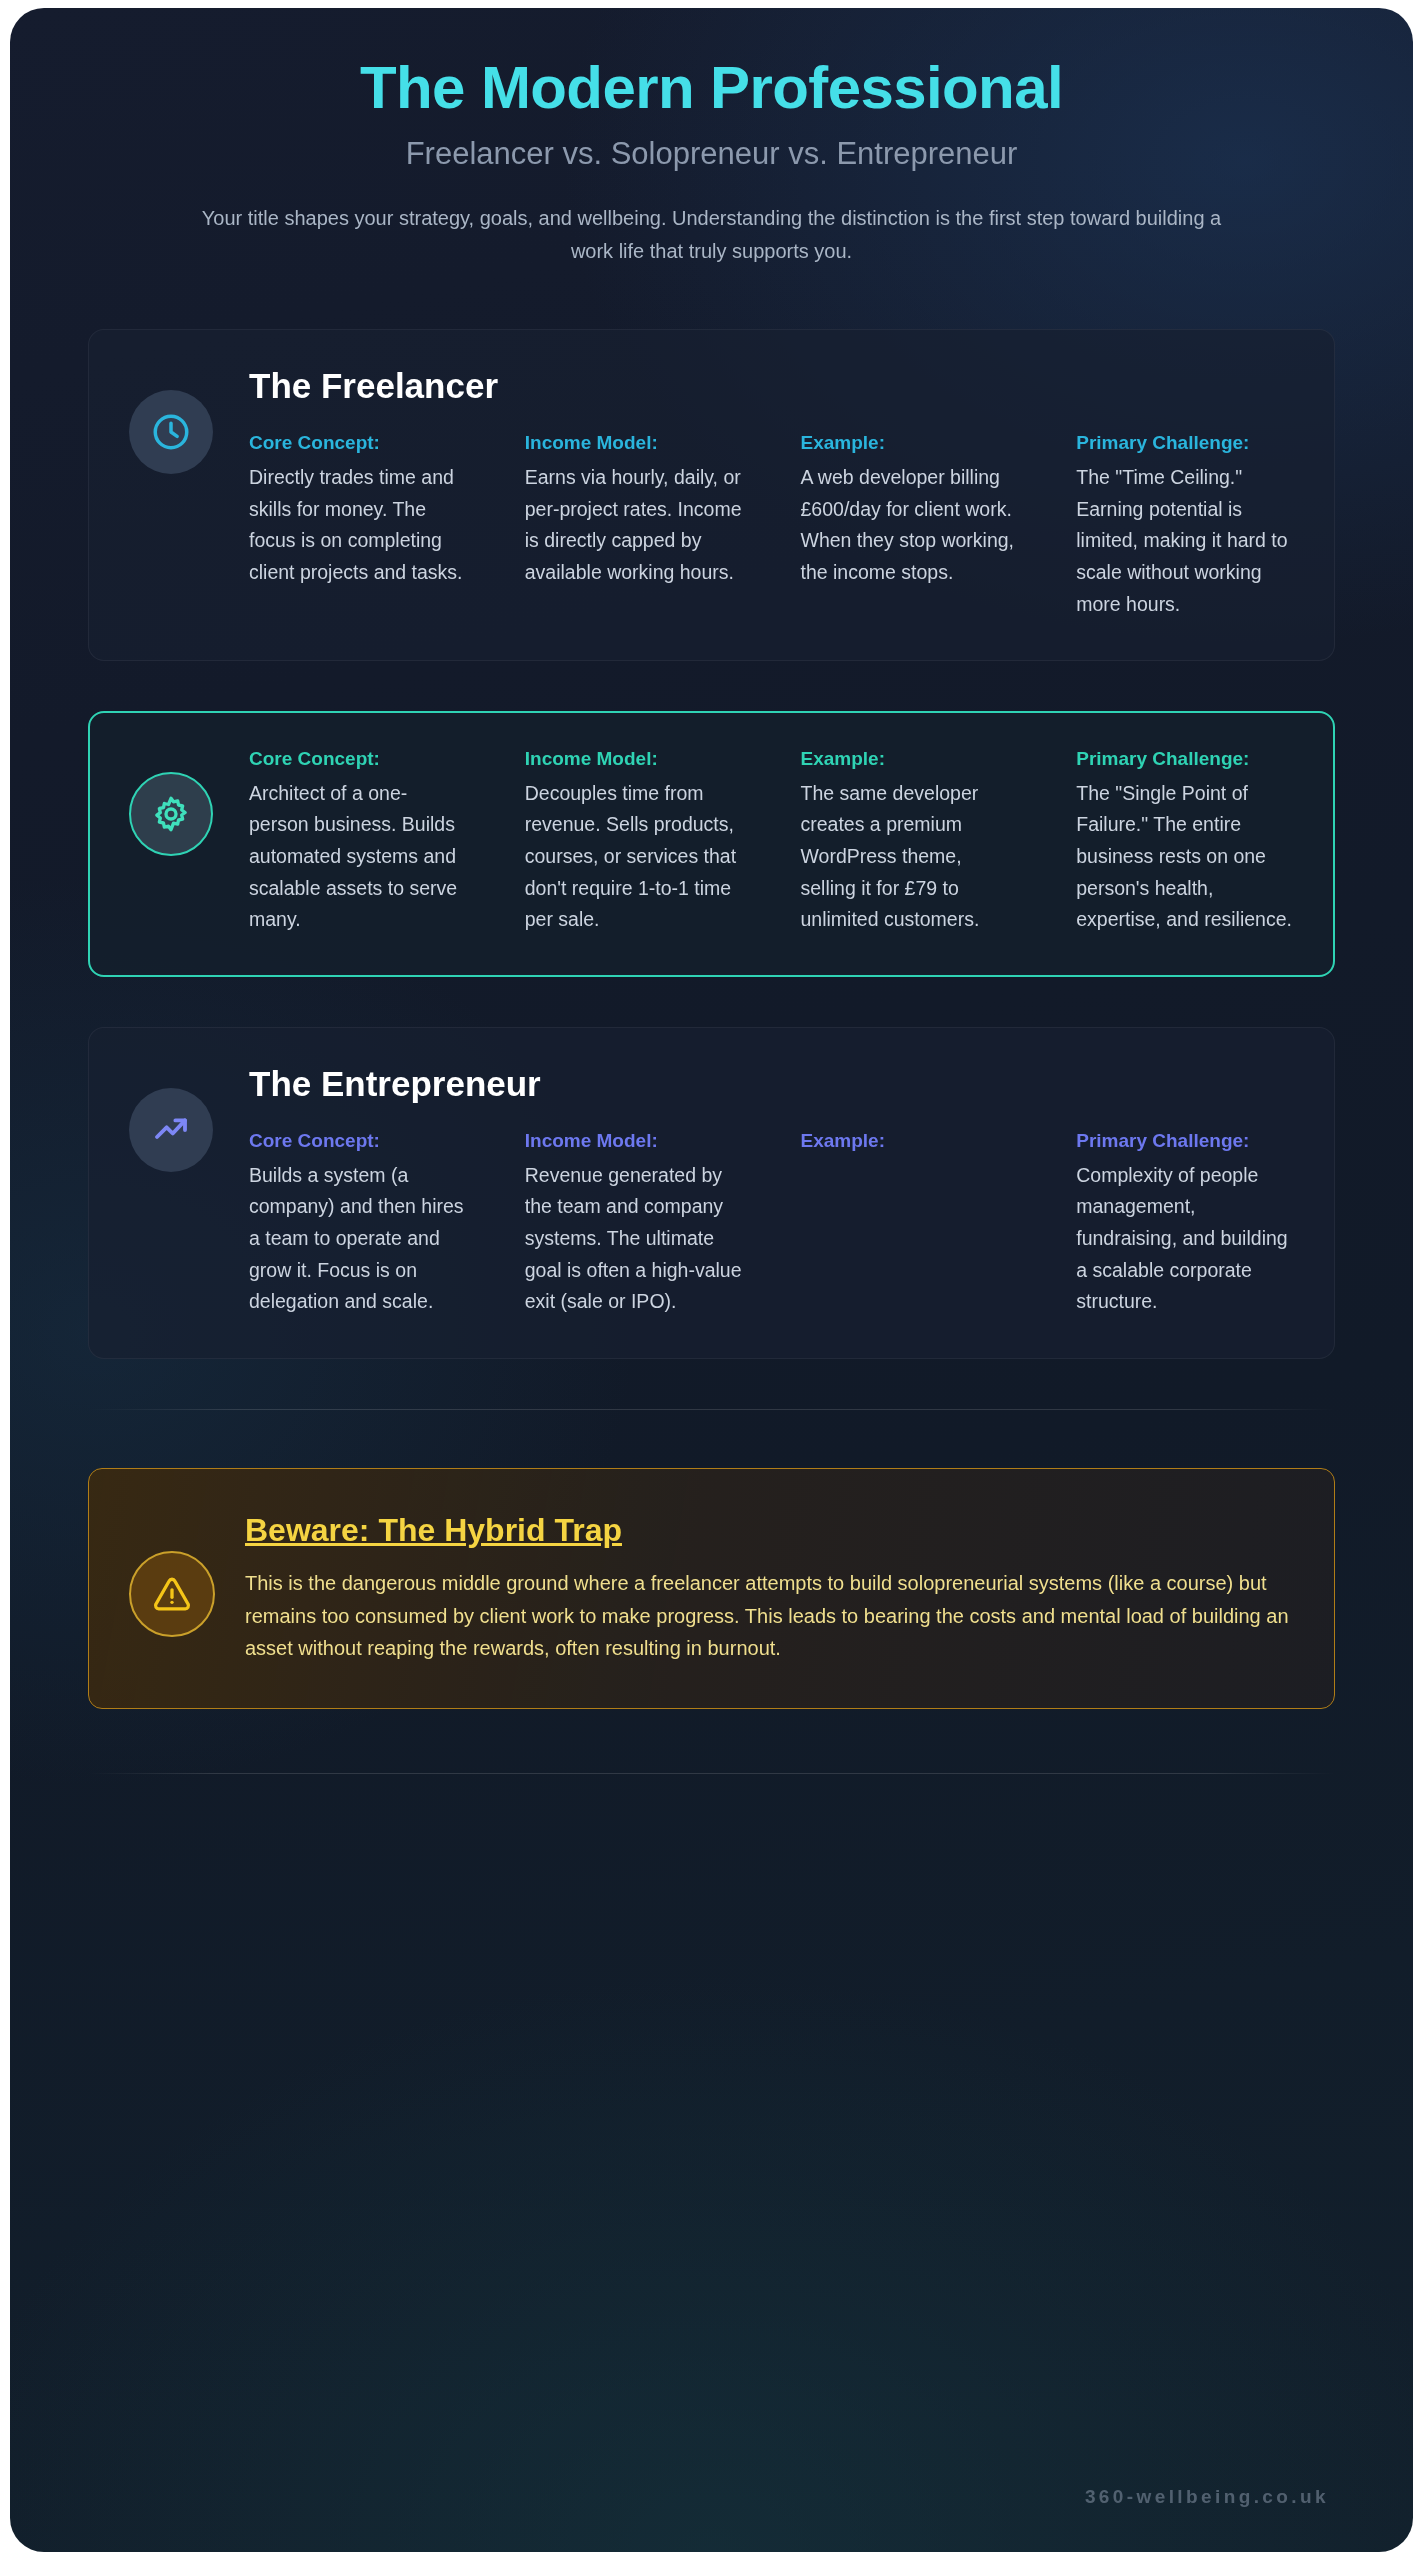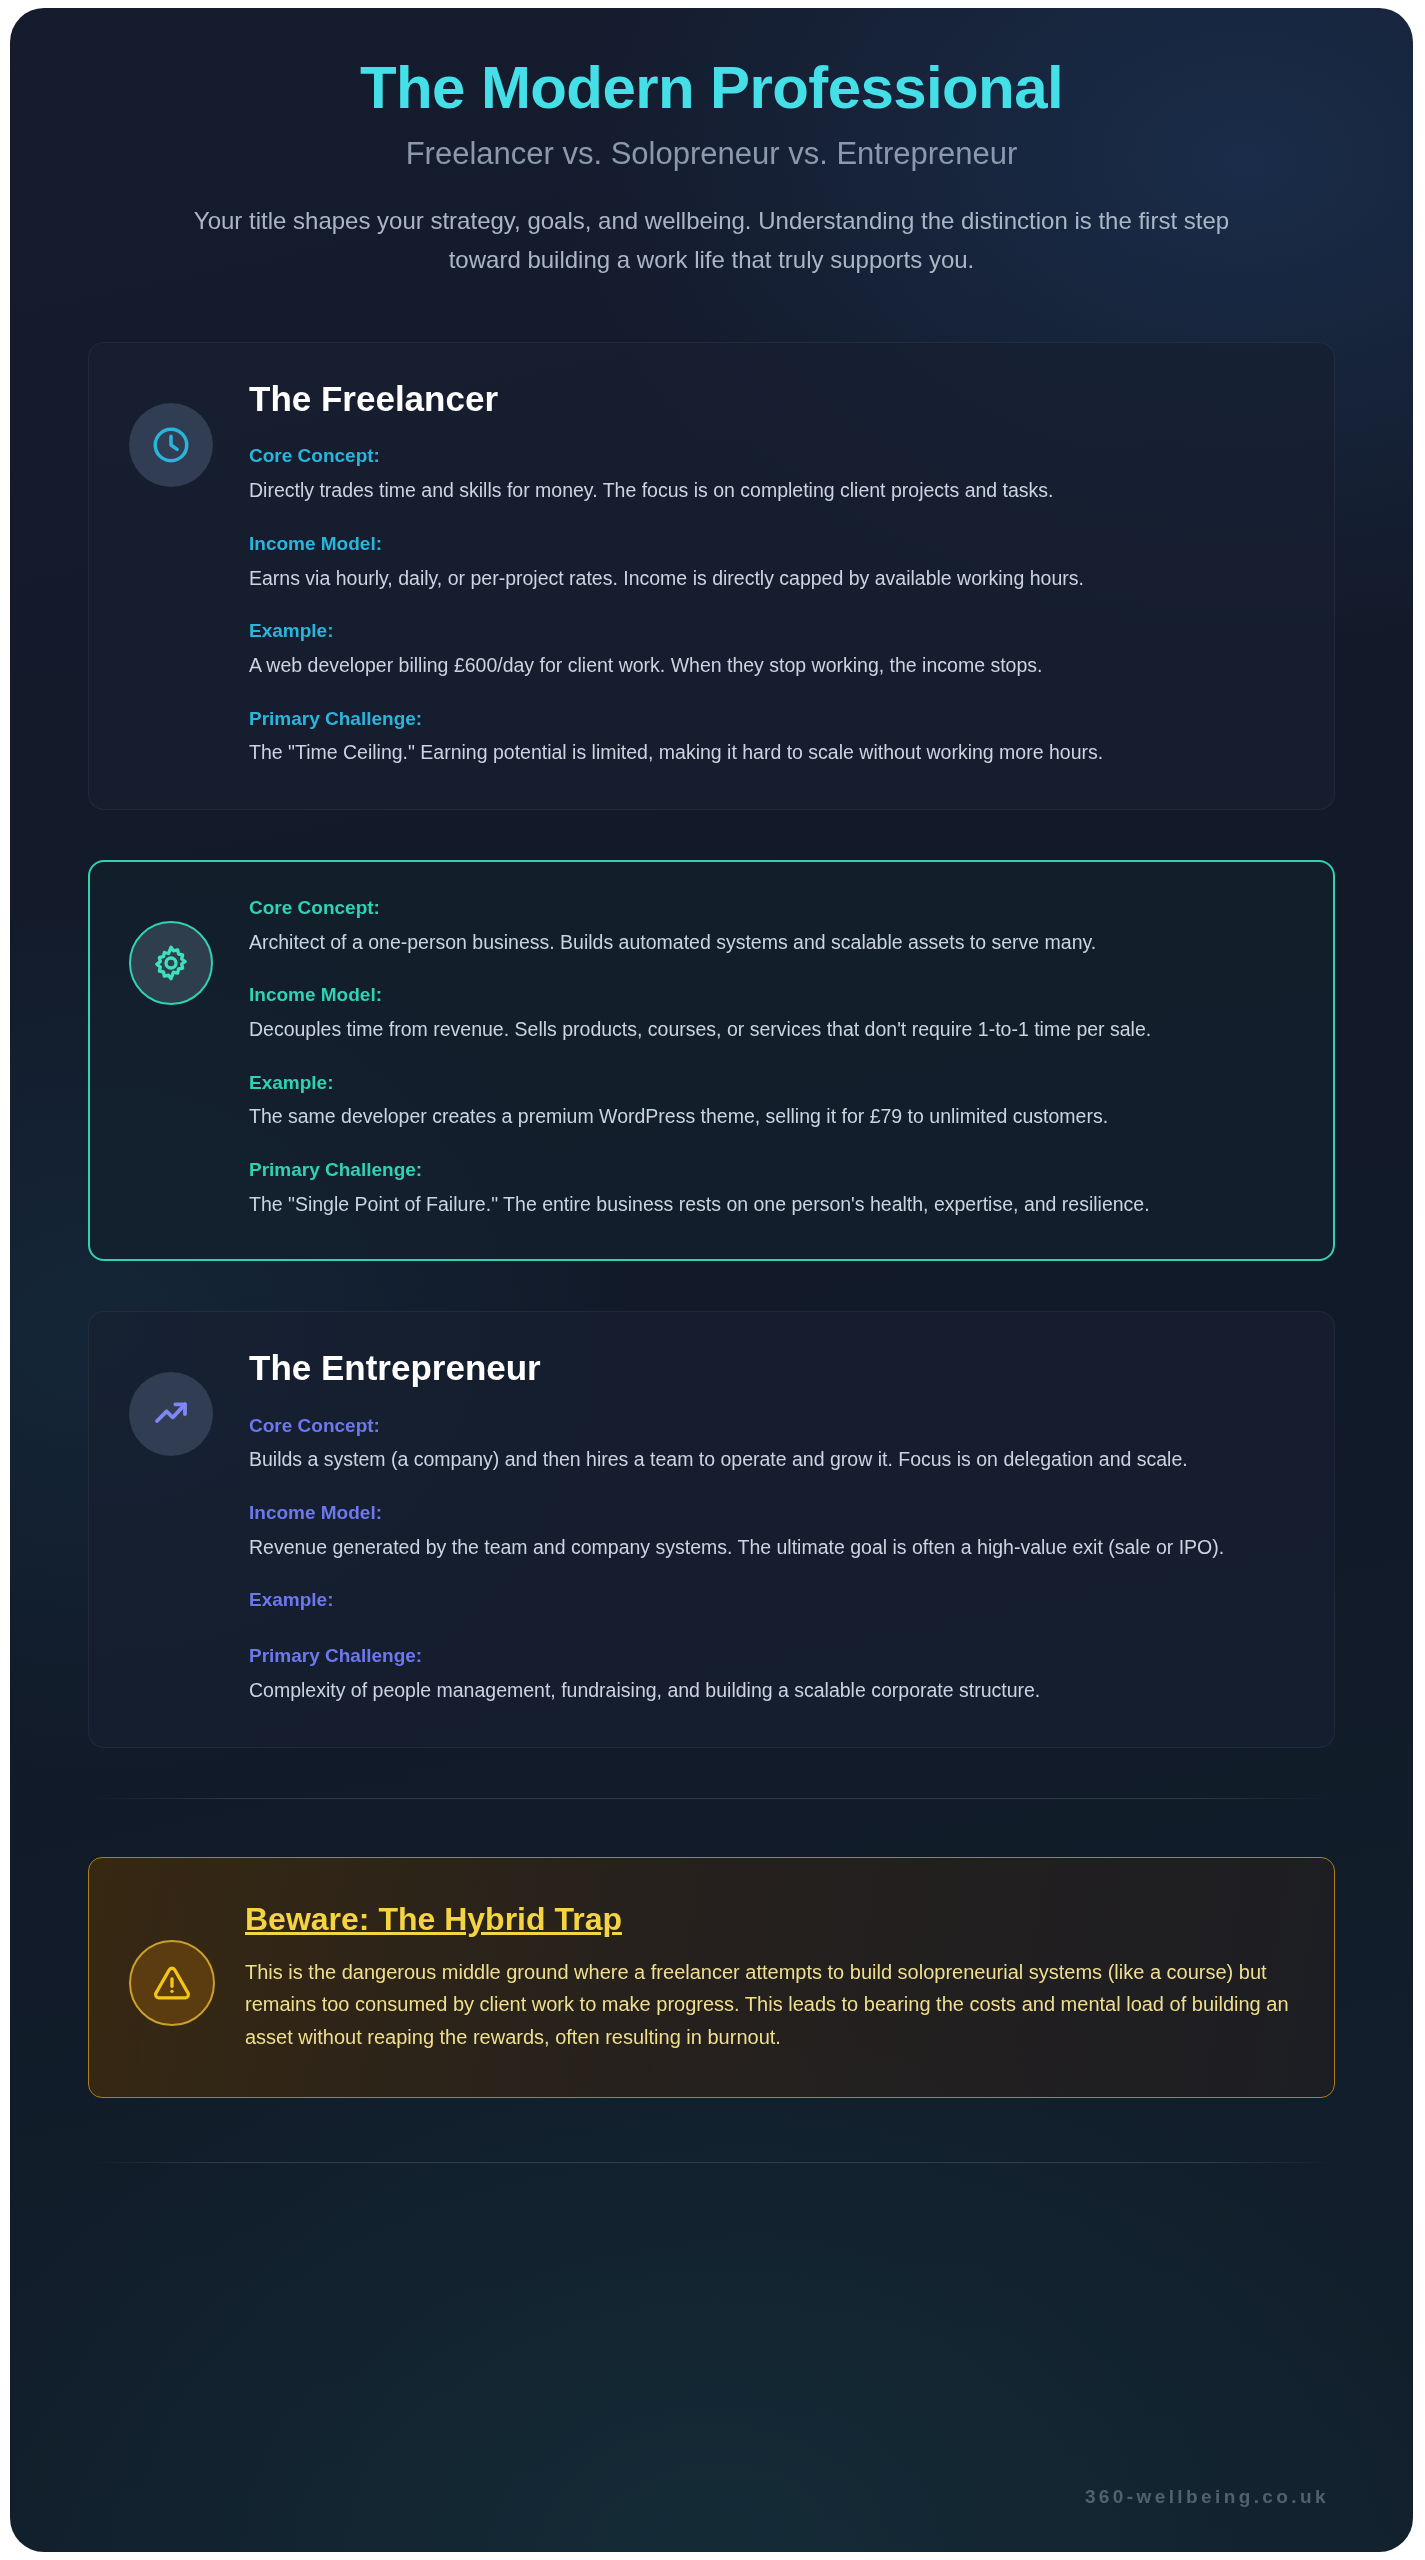--- a/index.html
+++ b/index.html
@@ -53,21 +53,21 @@
     margin-top:14px;
     font-size:31px;
     font-weight:400;
     color:#8c99ad;
     line-height:1.2;
   }
 
   .hero-intro {
     margin:30px auto 0 auto;
     max-width:1060px;
-    font-size:24px;
+    font-size:20px;
     line-height:1.62;
     color:#aab6c6;
   }
 
   
   .cards { margin-top:62px; }
 
   .card {
     position:relative;
     border-radius:16px;
@@ -100,21 +100,21 @@
 
   .card-title {
     font-size:35px;
     font-weight:700;
     line-height:1.15;
     margin-bottom:26px;
   }
 
   .cols {
     display:grid;
-    grid-template-columns:1fr;
+    grid-template-columns:1fr 1fr 1fr 1fr;
     column-gap:58px;
     row-gap:26px;
   }
 
   .field-label {
     font-size:19px;
     font-weight:700;
     margin-bottom:7px;
     line-height:1.2;
   }

